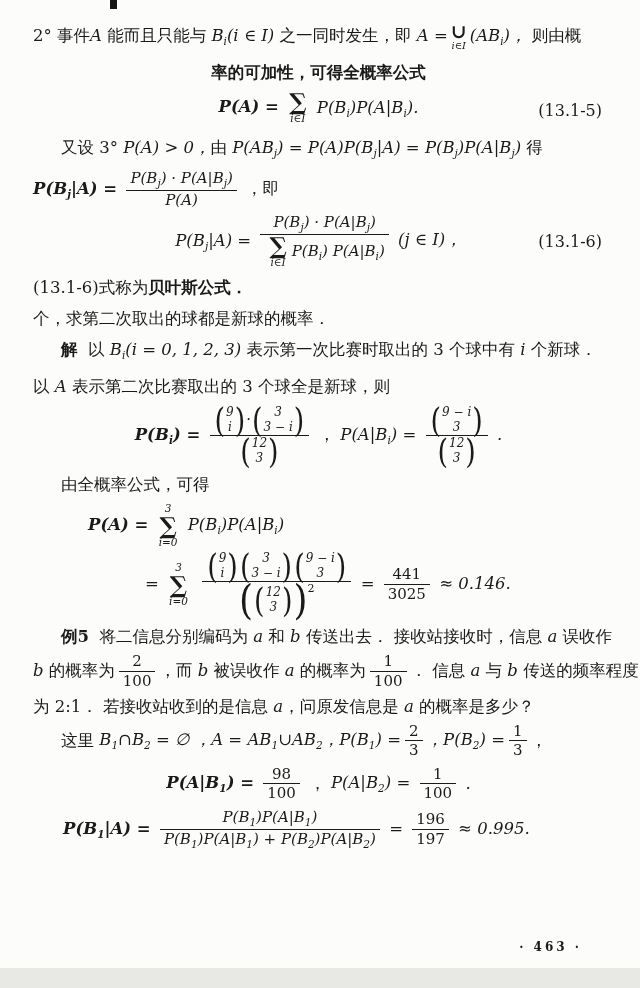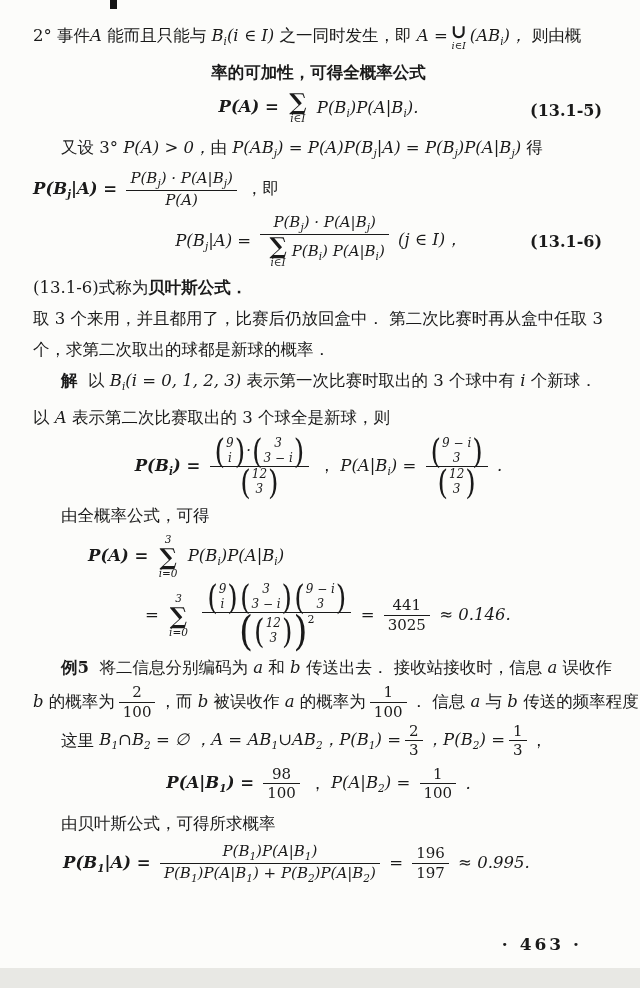--- a/index.html
+++ b/index.html
@@ -26,24 +26,24 @@
   .union .u-lim{display:block;font-size:10px;font-style:italic;}
   .binom{display:inline-block;vertical-align:middle;white-space:nowrap;margin:0 1px;}
   .binom .bp{font-size:27px;font-style:normal;display:inline-block;vertical-align:middle;transform:scaleY(1.25);line-height:1;}
   .binom .bc{display:inline-block;vertical-align:middle;text-align:center;font-size:12px;font-style:italic;line-height:1.25;padding:0 1px;}
   .binom .bc span{display:block;}
   .equation{position:relative;text-align:center;margin:3px 0;}
   .eq-left{text-align:left;}
   .off55{padding-left:55px;}
   .off112{padding-left:112px;}
   .off30{padding-left:30px;}
-  .eqnum{position:absolute;right:2px;top:50%;transform:translateY(-50%);font-weight:bold;font-size:16px;font-style:normal;}
+  .eqnum{position:absolute;right:2px;top:50%;transform:translateY(-50%);font-weight:normal;font-size:16px;font-style:normal;}
   .bigp{font-size:36px;font-style:normal;display:inline-block;vertical-align:middle;transform:scaleY(1.15);line-height:1;}
   .sq{font-size:11px;vertical-align:top;font-style:normal;}
-  .pagenum{position:absolute;right:58px;bottom:14px;font-weight:bold;font-size:17px;letter-spacing:3px;}
+  .pagenum{position:absolute;right:58px;bottom:14px;font-weight:bold;font-size:12px;letter-spacing:3px;}
   .artifact{position:absolute;left:110px;top:0;width:7px;height:9px;background:#151515;}
 </style>
 </head>
 <body>
 
 <div class="page">
   <div class="artifact"></div>
 
   <div class="line">
     <span class="cjk">2° 事件</span><span class="math">A</span><span class="cjk"> 能而且只能与 </span><span class="math">B<sub>i</sub>(i ∈ I)</span><span class="cjk"> 之一同时发生，即 </span><span class="math">A =</span><span class="union"><span class="u-sg">∪</span><span class="u-lim">i∈I</span></span><span class="math">(AB<sub>i</sub>)，</span><span class="cjk"> 则由概</span>
@@ -73,21 +73,20 @@
       <span class="fr-den"><span class="sum"><span class="s-sg">∑</span><span class="s-bot">i∈I</span></span><span class="math">P(B<sub>i</sub>) P(A|B<sub>i</sub>)</span></span>
     </span>
     <span class="math">(j ∈ I)，</span>
     <span class="eqnum">(13.1-6)</span>
   </div>
 
   <div class="line">
     <span class="cjk">(13.1-6)式称为</span><span class="cjk bold">贝叶斯公式．</span>
   </div>
 
-  <div class="line">取 3 个来用，并且都用了，比赛后仍放回盒中． 第二次比赛时再从盒中任取 3</div>
   <div class="line">个，求第二次取出的球都是新球的概率．</div>
 
   <div class="line indent">
     <span class="cjk bold">解</span>&nbsp;&nbsp;<span class="cjk">以 </span><span class="math">B<sub>i</sub>(i = 0, 1, 2, 3)</span><span class="cjk"> 表示第一次比赛时取出的 3 个球中有 </span><span class="math">i</span><span class="cjk"> 个新球．</span>
   </div>
   <div class="line">
     <span class="cjk">以 </span><span class="math">A</span><span class="cjk"> 表示第二次比赛取出的 3 个球全是新球，则</span>
   </div>
 
   <div class="equation line">
@@ -124,34 +123,36 @@
     <span class="frac"><span class="fr-num">441</span><span class="fr-den">3025</span></span>
     <span class="math">≈ 0.146.</span>
   </div>
 
   <div class="line indent">
     <span class="cjk bold">例5</span>&nbsp;&nbsp;<span class="cjk">将二信息分别编码为 </span><span class="math">a</span><span class="cjk"> 和 </span><span class="math">b</span><span class="cjk"> 传送出去． 接收站接收时，信息 </span><span class="math">a</span><span class="cjk"> 误收作</span>
   </div>
   <div class="line">
     <span class="math">b</span><span class="cjk"> 的概率为</span><span class="frac"><span class="fr-num">2</span><span class="fr-den">100</span></span><span class="cjk">，而 </span><span class="math">b</span><span class="cjk"> 被误收作 </span><span class="math">a</span><span class="cjk"> 的概率为</span><span class="frac"><span class="fr-num">1</span><span class="fr-den">100</span></span><span class="cjk">． 信息 </span><span class="math">a</span><span class="cjk"> 与 </span><span class="math">b</span><span class="cjk"> 传送的频率程度</span>
   </div>
+  <div class="line">
+    <span class="cjk">为 2:1． 若接收站收到的是信息 </span><span class="math">a</span><span class="cjk">，问原发信息是 </span><span class="math">a</span><span class="cjk"> 的概率是多少？</span>
+  </div>
 
   <div class="line indent">
     <span class="cjk">这里 </span><span class="math">B<sub>1</sub>∩B<sub>2</sub> = ∅ ，A = AB<sub>1</sub>∪AB<sub>2</sub>，P(B<sub>1</sub>) =</span><span class="frac"><span class="fr-num">2</span><span class="fr-den">3</span></span><span class="math">，P(B<sub>2</sub>) =</span><span class="frac"><span class="fr-num">1</span><span class="fr-den">3</span></span><span class="cjk">，</span>
   </div>
   <div class="equation line">
     <span class="math bold">P(A|B<sub>1</sub>) =</span>
     <span class="frac"><span class="fr-num">98</span><span class="fr-den">100</span></span>
     <span class="cjk">，</span>
     <span class="math">P(A|B<sub>2</sub>) =</span>
     <span class="frac"><span class="fr-num">1</span><span class="fr-den">100</span></span>
     <span class="math">.</span>
   </div>
 
-  <div class="line indent cjk">由贝叶斯公式，可得所求概率</div>
 
   <div class="equation line eq-left off30">
     <span class="math bold">P(B<sub>1</sub>|A) =</span>
     <span class="frac"><span class="fr-num math">P(B<sub>1</sub>)P(A|B<sub>1</sub>)</span><span class="fr-den math">P(B<sub>1</sub>)P(A|B<sub>1</sub>) + P(B<sub>2</sub>)P(A|B<sub>2</sub>)</span></span>
     <span class="math">=</span>
     <span class="frac"><span class="fr-num">196</span><span class="fr-den">197</span></span>
     <span class="math">≈ 0.995.</span>
   </div>
 
   <div class="pagenum">· 463 ·</div>

